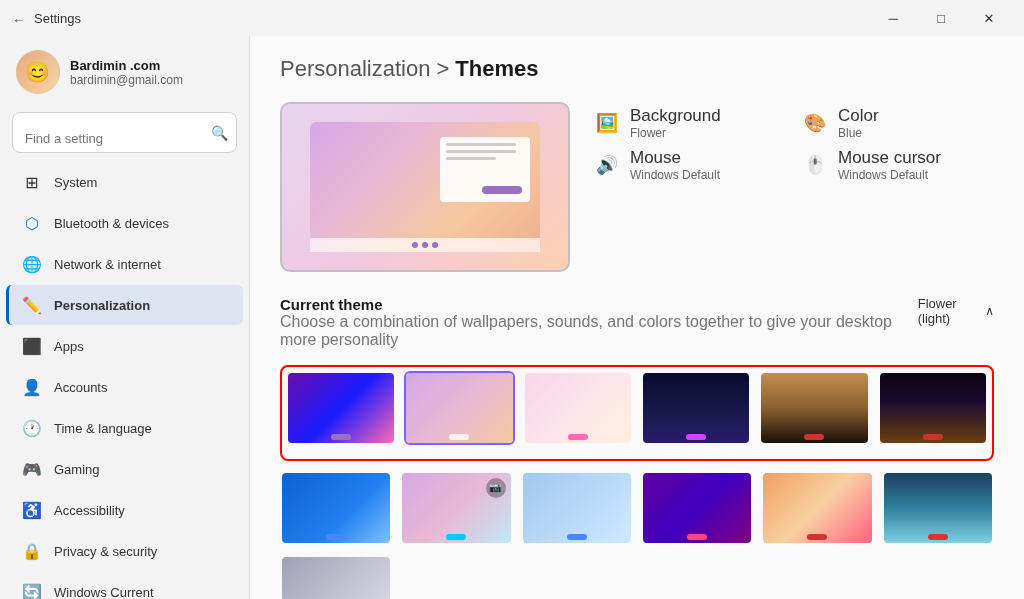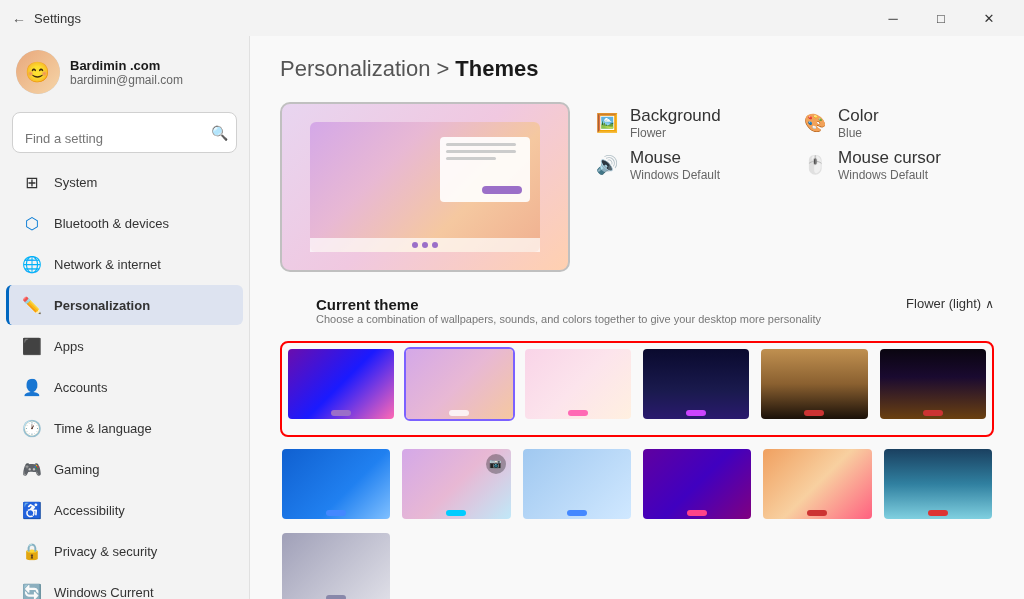--- a/index.html
+++ b/index.html
@@ -75,23 +75,23 @@
     .theme-prop-icon { width: 28px; height: 28px; display: flex; align-items: center; justify-content: center; font-size: 18px; color: #555; }
     .theme-prop-text { display: flex; flex-direction: column; }
     .theme-prop-label { font-size: 17px; color: #333; font-weight: 400; }
     .theme-prop-value { font-size: 12px; color: #666; }
 
     .custom-theme-btn {
       margin-top: 8px; padding: 6px 16px; border: 1px solid #c0c0c0; border-radius: 4px;
       background: white; font-size: 13px; cursor: pointer; width: fit-content;
     }
 
-    .current-theme-header { display: flex; align-items: flex-start; justify-content: space-between; margin-bottom: 4px; margin-left: 36px; }
+    .current-theme-header { display: flex; align-items: flex-start; justify-content: space-between; margin-bottom: 4px; }
     .current-theme-title { font-size: 15px; font-weight: 600; color: #1a1a1a; }
-    .current-theme-desc { font-size: 11px; color: #777; margin-bottom: 12px; }
+    .current-theme-desc { font-size: 16px; color: #777; margin-bottom: 12px; }
     .flower-light { display: flex; align-items: center; gap: 4px; font-size: 13px; color: #333; }
     .chevron-icon { font-size: 12px; }
 
     .themes-grid { display: grid; grid-template-columns: repeat(6, 1fr); gap: 8px; margin-bottom: 10px; }
     .themes-grid-row2 { display: grid; grid-template-columns: repeat(6, 1fr); gap: 8px; margin-bottom: 10px; }
     .themes-grid-row3 { display: grid; grid-template-columns: repeat(6, 1fr); gap: 8px; }
 
     .theme-thumb {
       width: 100%; aspect-ratio: 3/2; border-radius: 6px; overflow: hidden; cursor: pointer;
       position: relative; border: 2px solid transparent;

